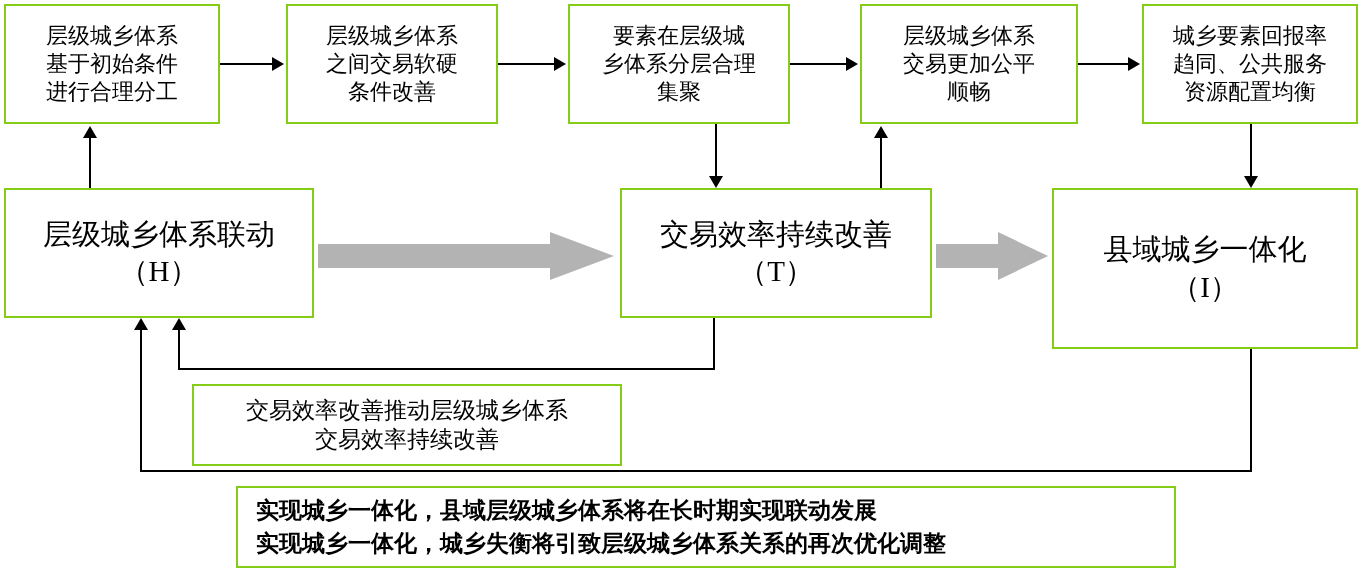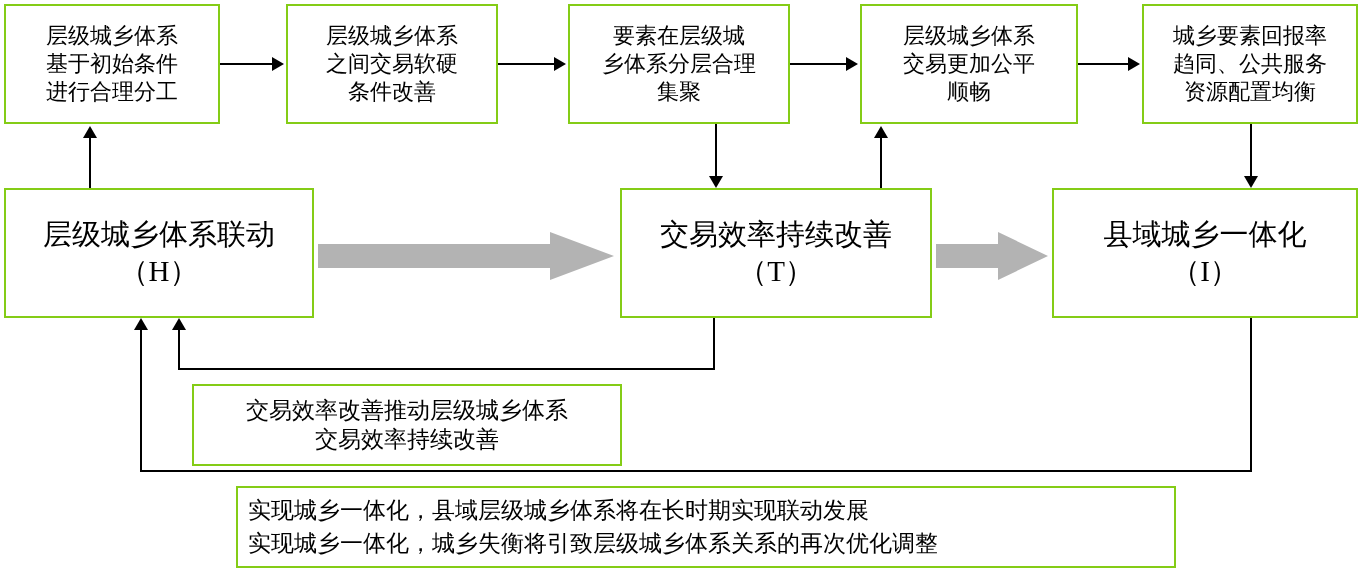--- a/index.html
+++ b/index.html
@@ -37,22 +37,23 @@
   .mid-box {
     font-size: 29px;
   }
   .note-box {
     font-size: 23px;
   }
   .bottom-box {
     font-size: 23px;
     text-align: center;
     justify-content: flex-start;
-    padding-left: 10px;
+    padding-left: 18px;
     line-height: 1.45;
+    font-weight: bold;
   }
   .line {
     position: absolute;
     background: #000000;
     z-index: 2;
   }
   .hline { height: 2px; }
   .vline { width: 2px; }
   .arrowhead {
     position: absolute;
@@ -105,21 +106,21 @@
   <div class="box top-box" style="left:1142px; top:4px; width:216px; height:120px;">城乡要素回报率
 趋同、公共服务
 资源配置均衡</div>
 
   <div class="box mid-box" style="left:4px; top:188px; width:310px; height:130px;">层级城乡体系联动
 （H）</div>
 
   <div class="box mid-box" style="left:620px; top:188px; width:312px; height:130px;">交易效率持续改善
 （T）</div>
 
-  <div class="box mid-box" style="left:1052px; top:188px; width:306px; height:130px;">县域城乡一体化
+  <div class="box mid-box" style="left:1052px; top:188px; width:306px; height:161px;">县域城乡一体化
 （I）</div>
 
   <div class="box note-box" style="left:192px; top:384px; width:430px; height:82px;">交易效率改善推动层级城乡体系
 交易效率持续改善</div>
 
   <div class="box bottom-box" style="left:236px; top:486px; width:940px; height:82px; flex-direction:column; align-items:flex-start; justify-content:center;">
     <div>实现城乡一体化，县域层级城乡体系将在长时期实现联动发展</div>
     <div>实现城乡一体化，城乡失衡将引致层级城乡体系关系的再次优化调整</div>
   </div>
 

